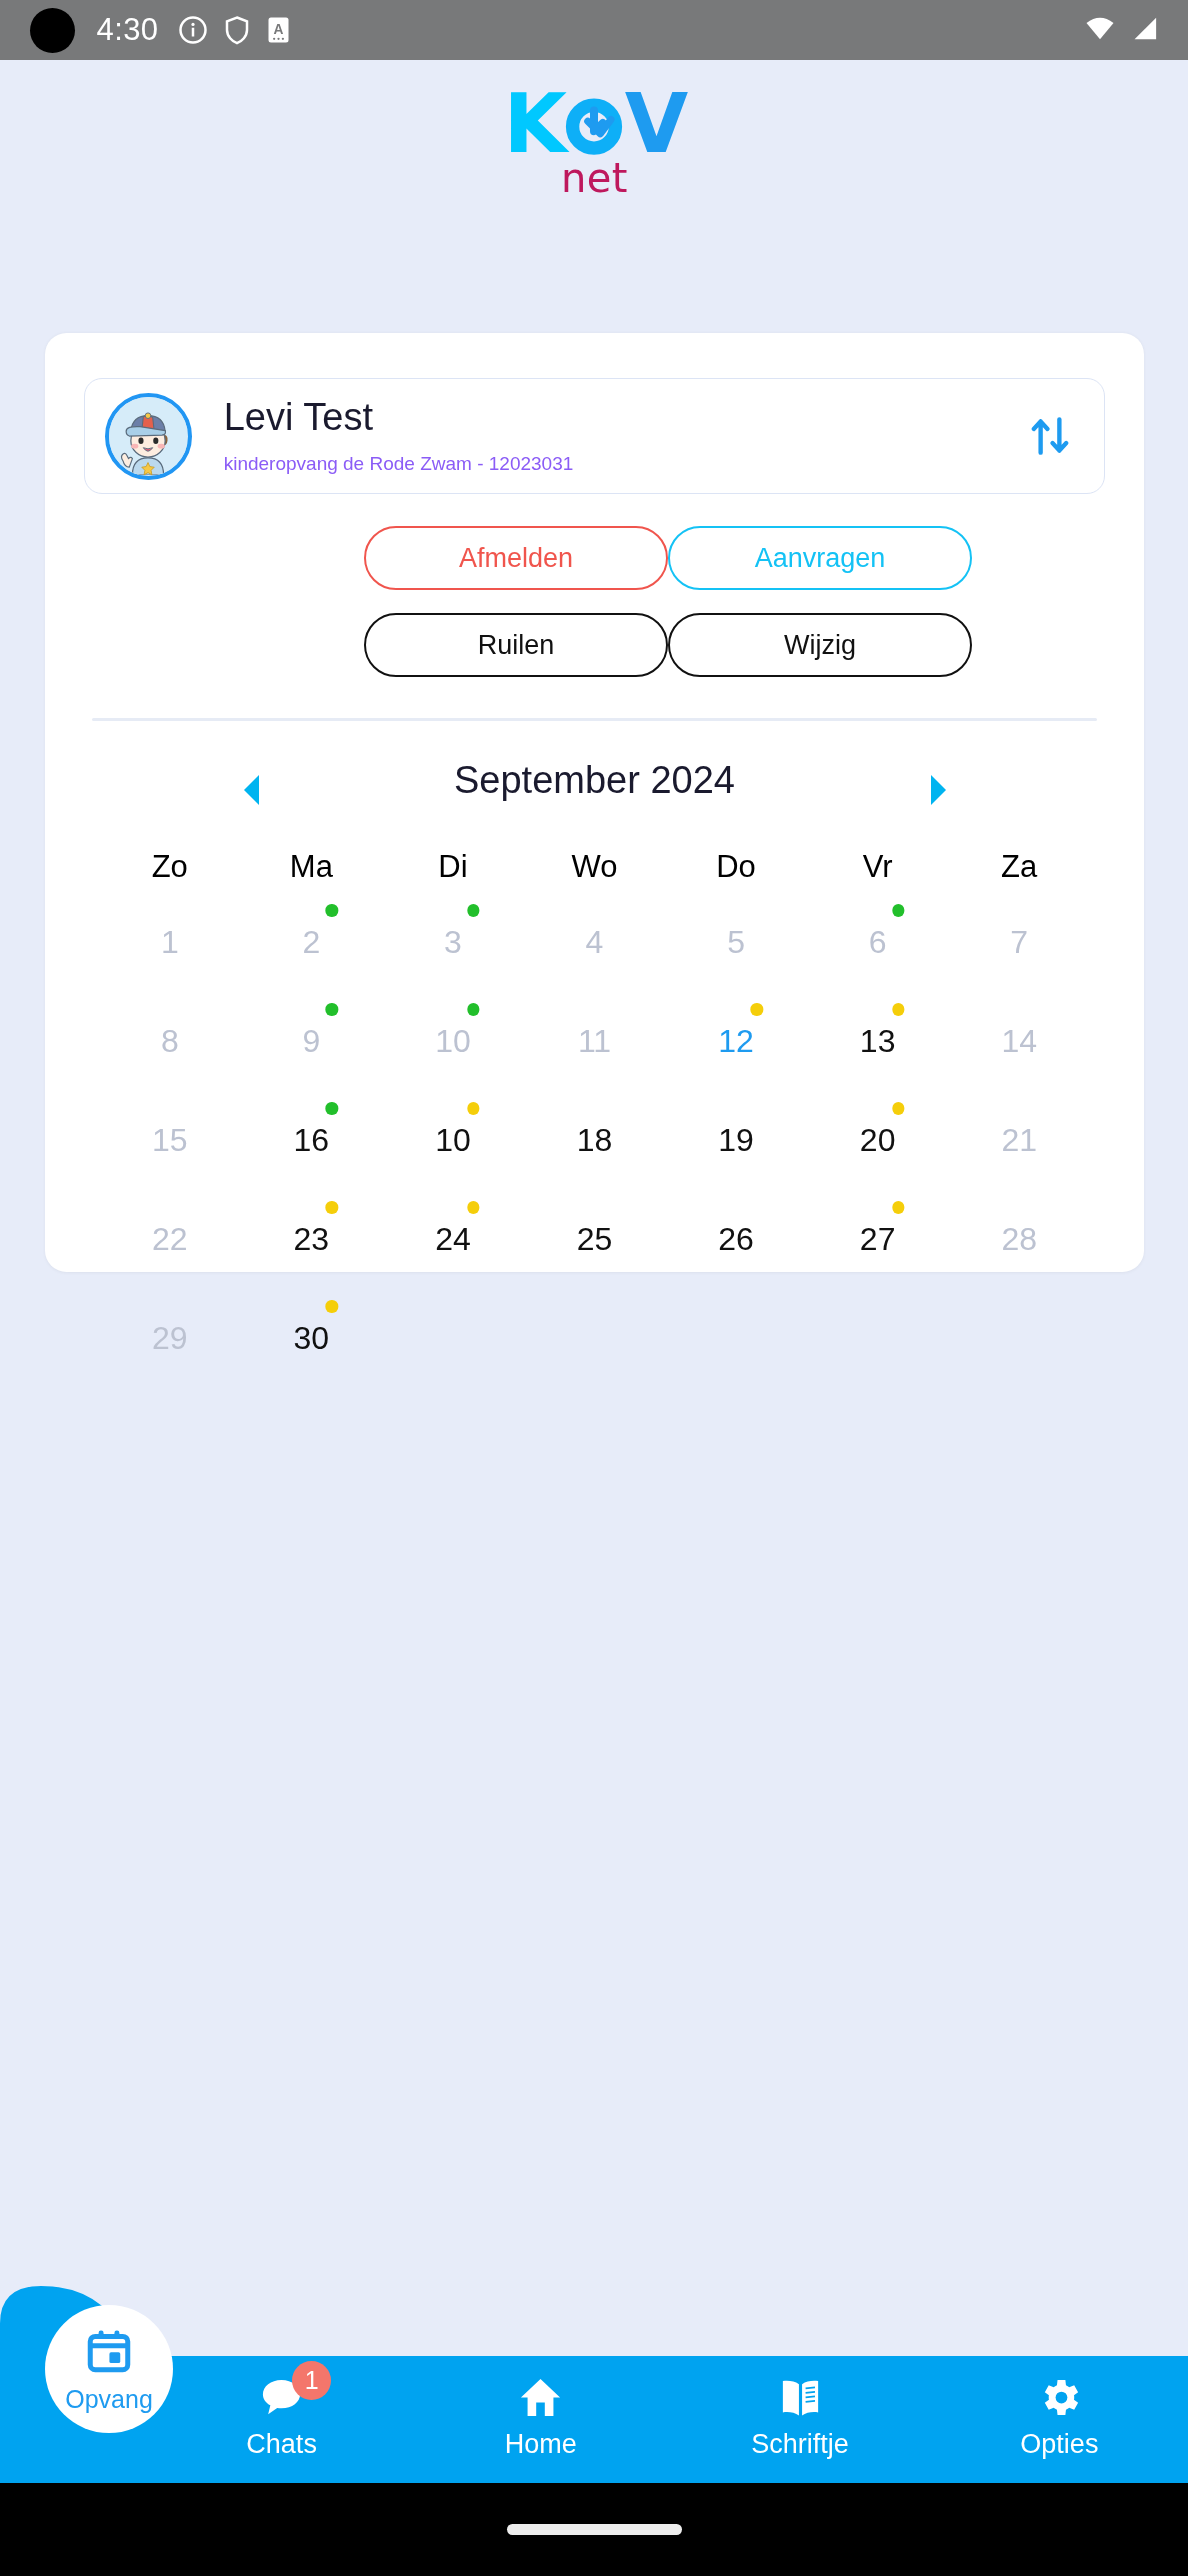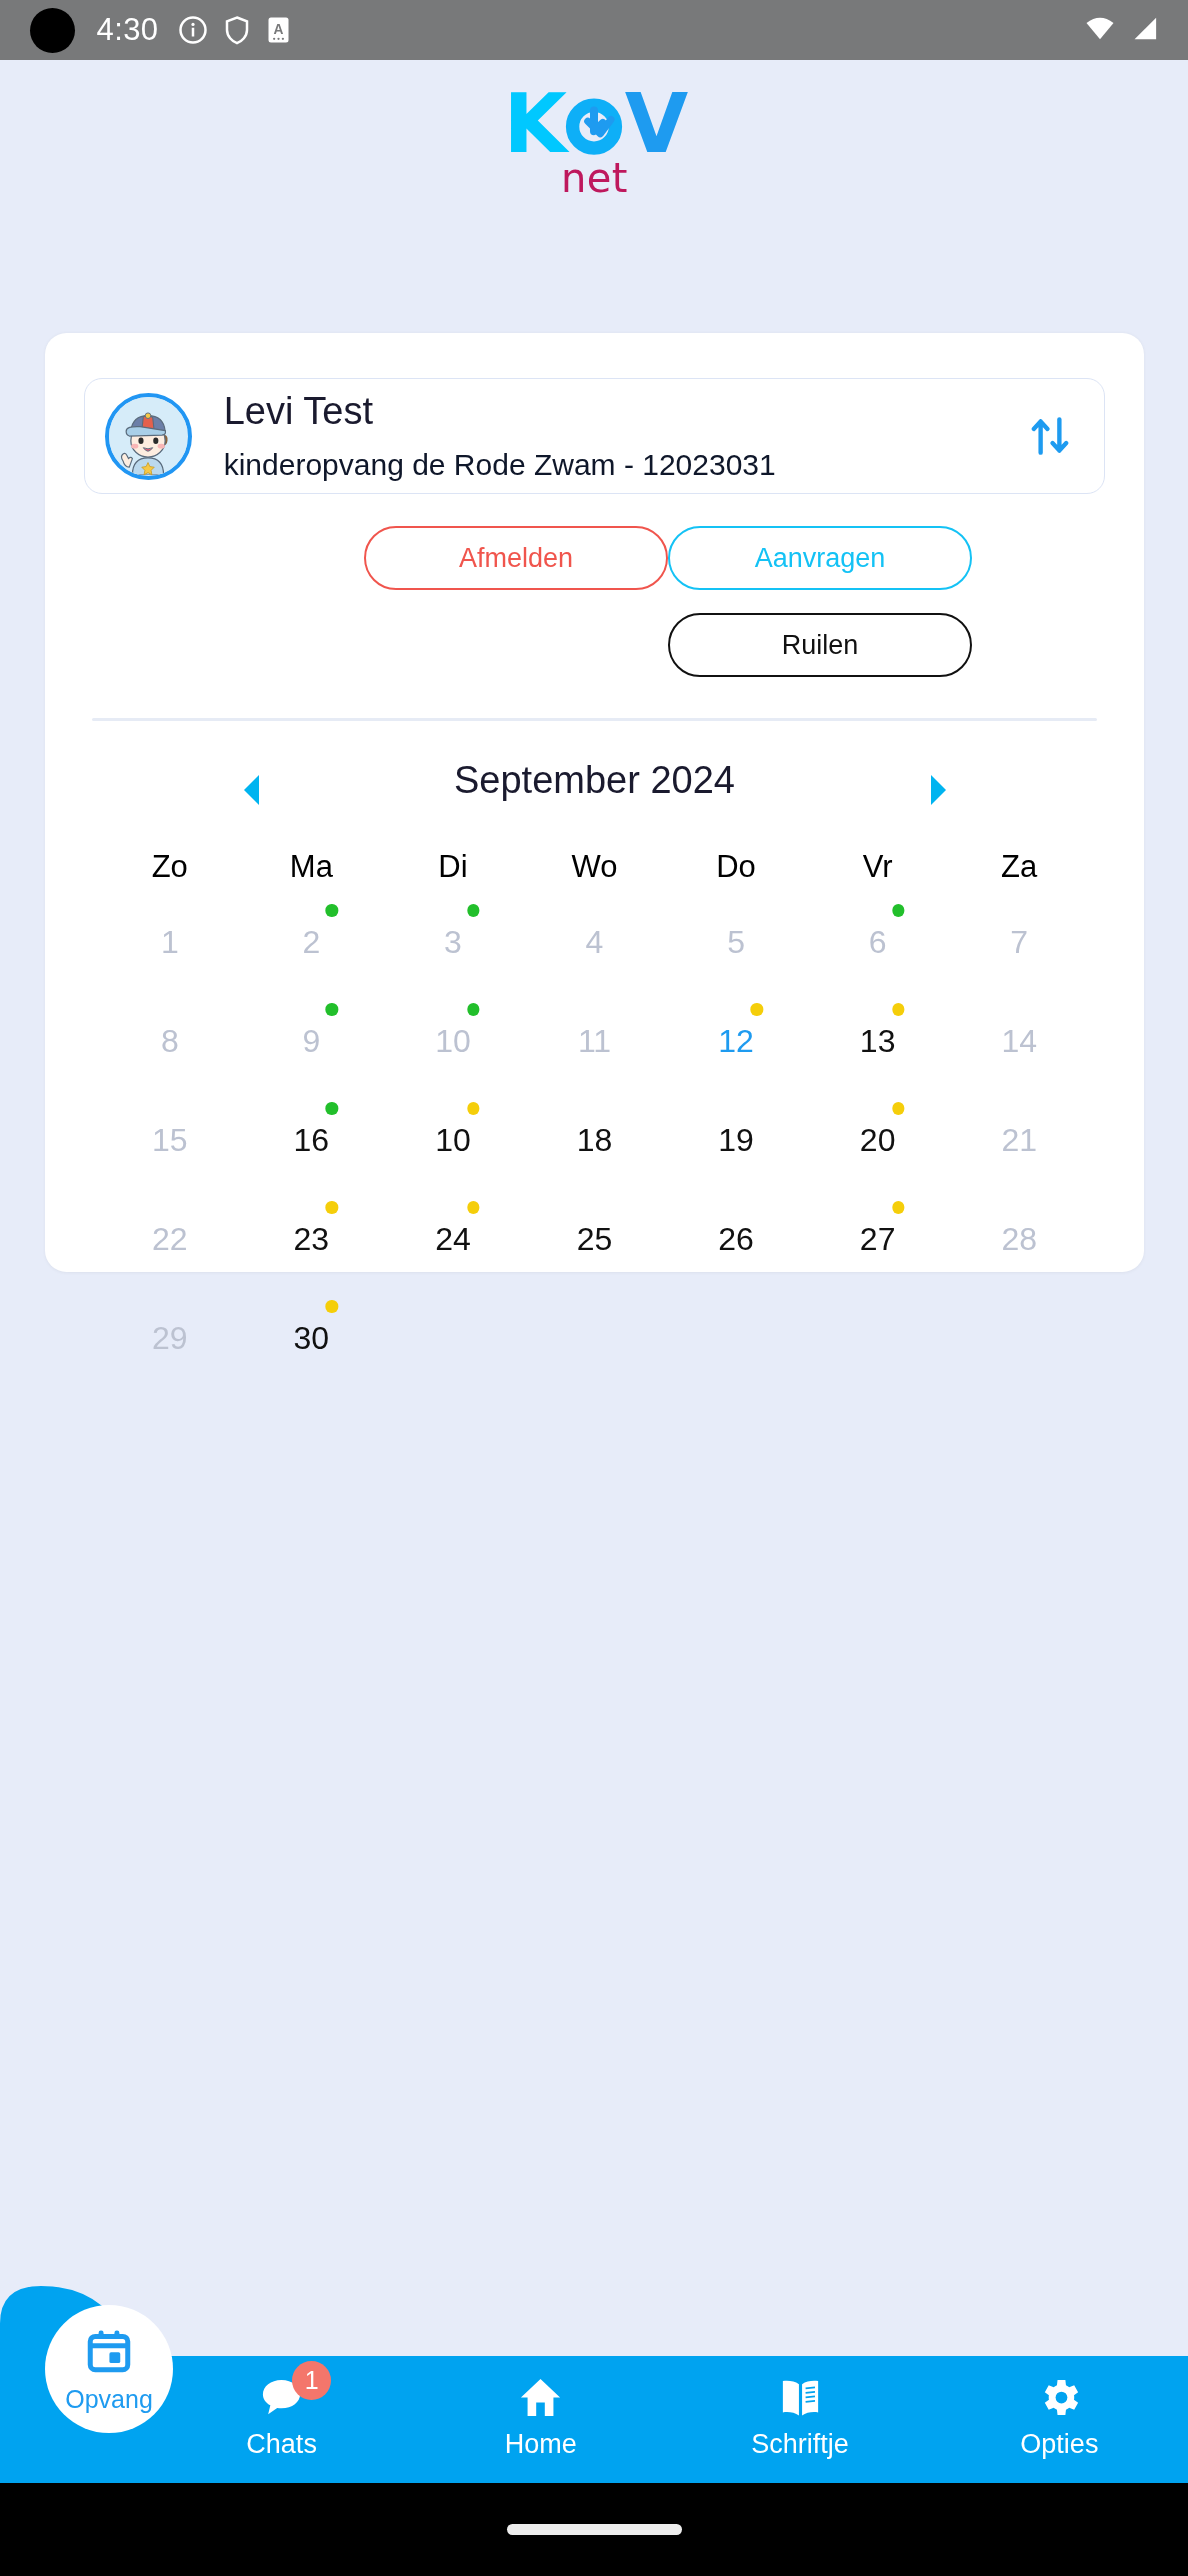--- a/index.html
+++ b/index.html
@@ -94,21 +94,21 @@
   .profile-texts{
     margin-left:32px;
     display:flex; flex-direction:column; justify-content:center;
     flex:1 1 auto;
   }
   .profile-name{
     font-size:38px; color:#1A1A2E; font-weight:400;
     line-height:1.1;
   }
   .profile-sub{
-    font-size:30px; color:#0f172a; margin-top:16px;
+    font-size:19px; color:#8b5cf6; margin-top:16px;
     line-height:1.1;
   }
   .swap-btn{
     width:63px; height:63px;
     display:flex; align-items:center; justify-content:center;
     flex:0 0 auto;
   }
 
   
   .btn-row{
@@ -346,20 +346,21 @@
       </svg>
     </div>
   </div>
 
   <div class="btn-row">
     <div class="btn btn-afmelden">Afmelden</div>
     <div class="btn btn-aanvragen">Aanvragen</div>
   </div>
   <div class="btn-row second">
     <div class="btn btn-dark">Ruilen</div>
+    <div class="btn btn-dark">Wijzig</div>
   </div>
 
   <div class="divider"></div>
 
   <div class="cal-header">
     <div class="cal-arrow prev">
       <svg width="27" height="36" viewBox="0 0 18 24">
           <path d="M14 2 L4 12 L14 22 Z" fill="#00B4F0"></path>
         </svg>
     </div>

